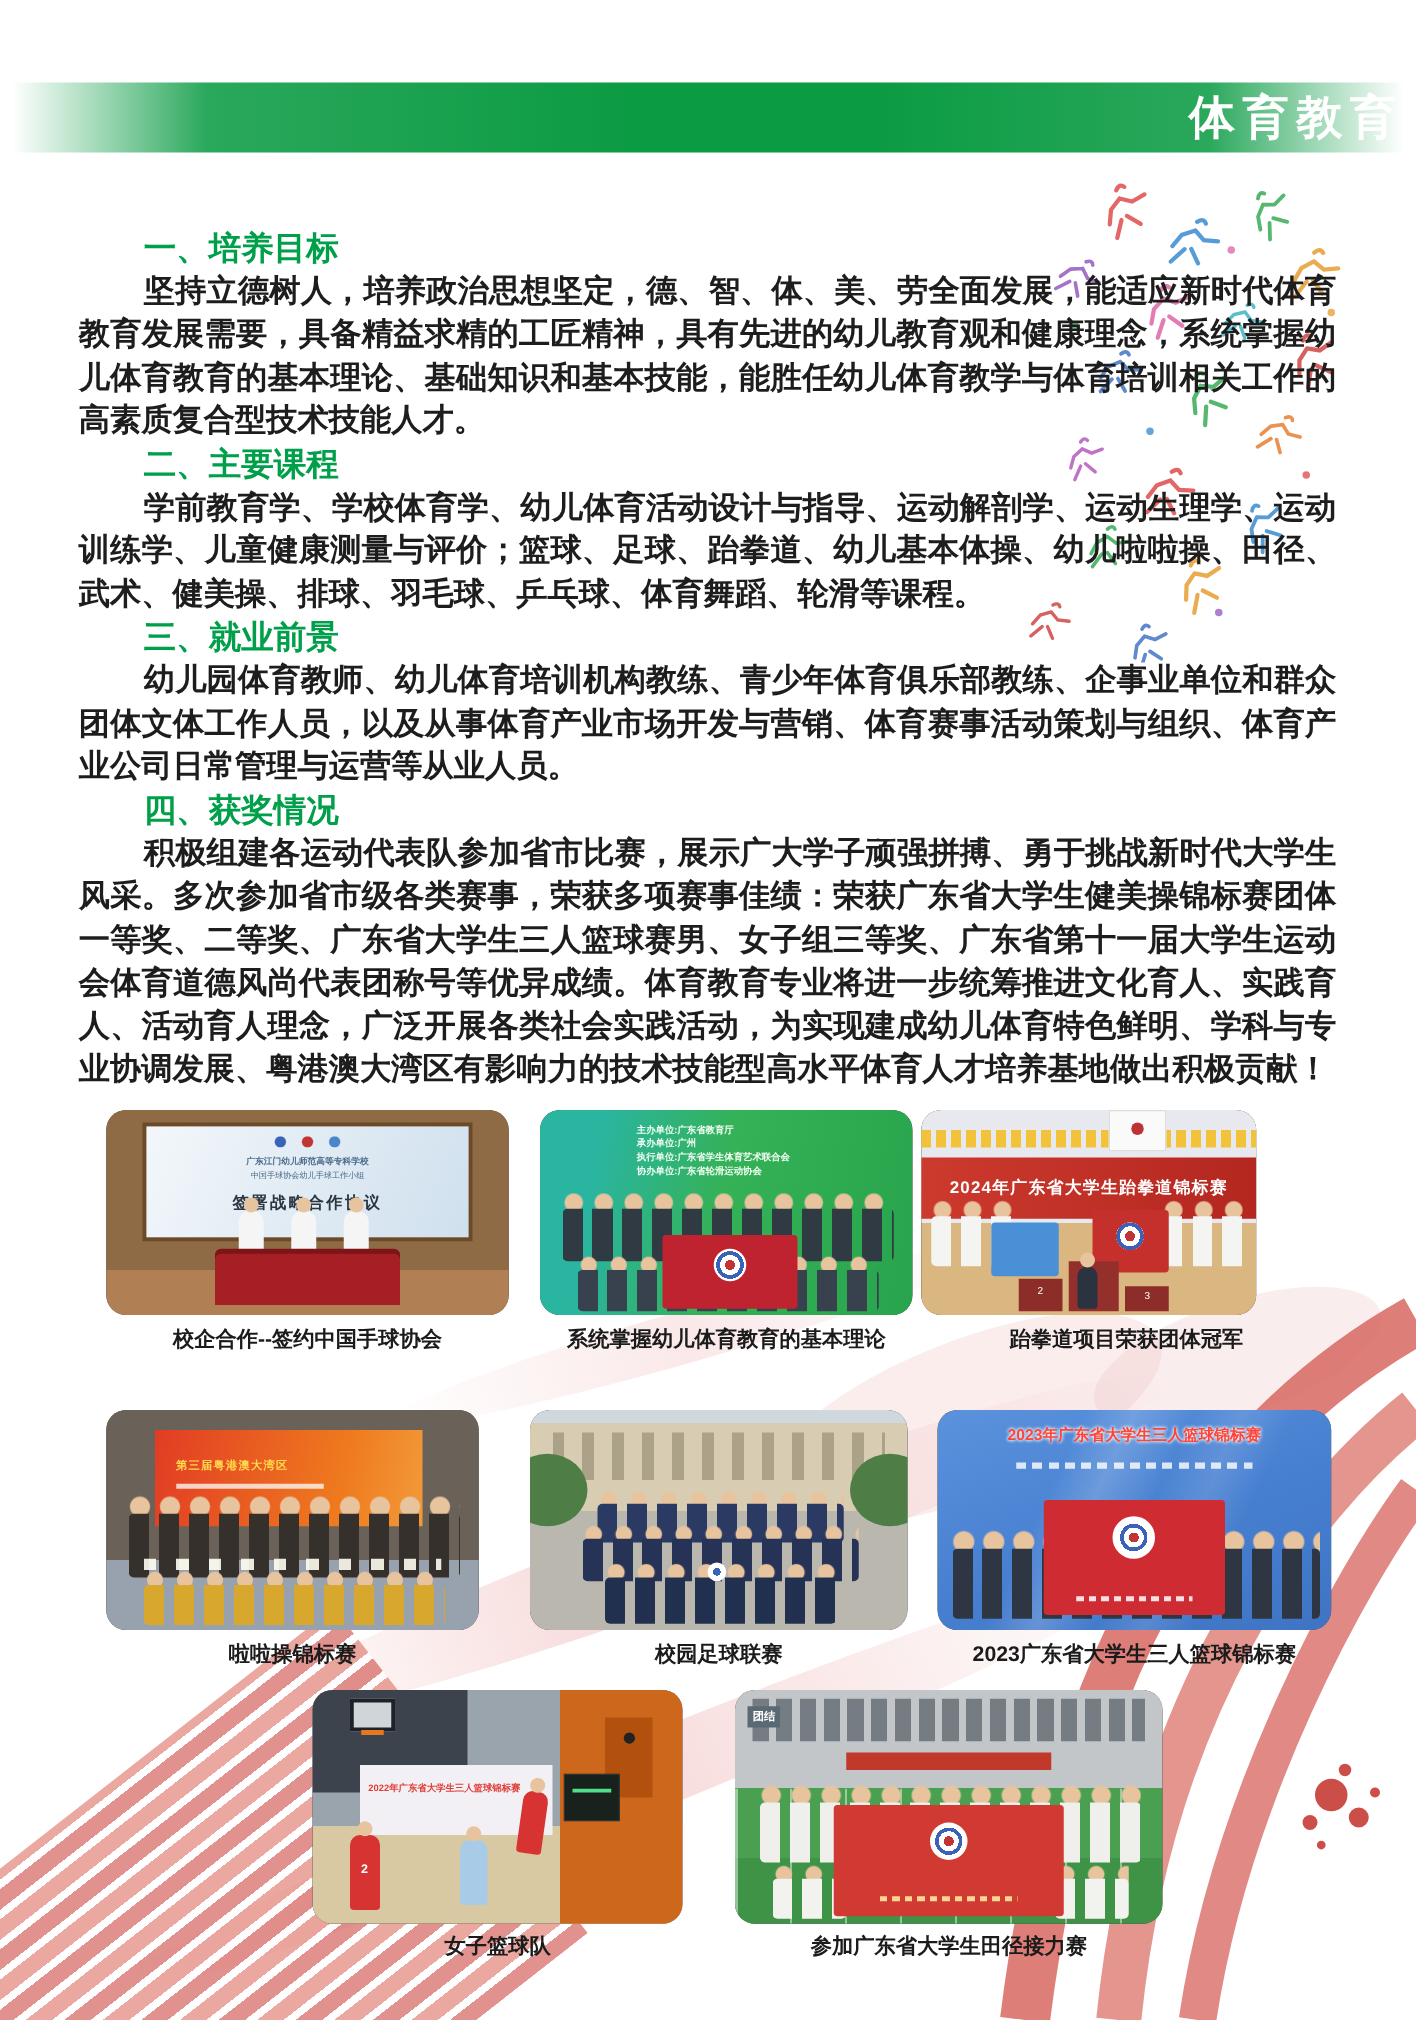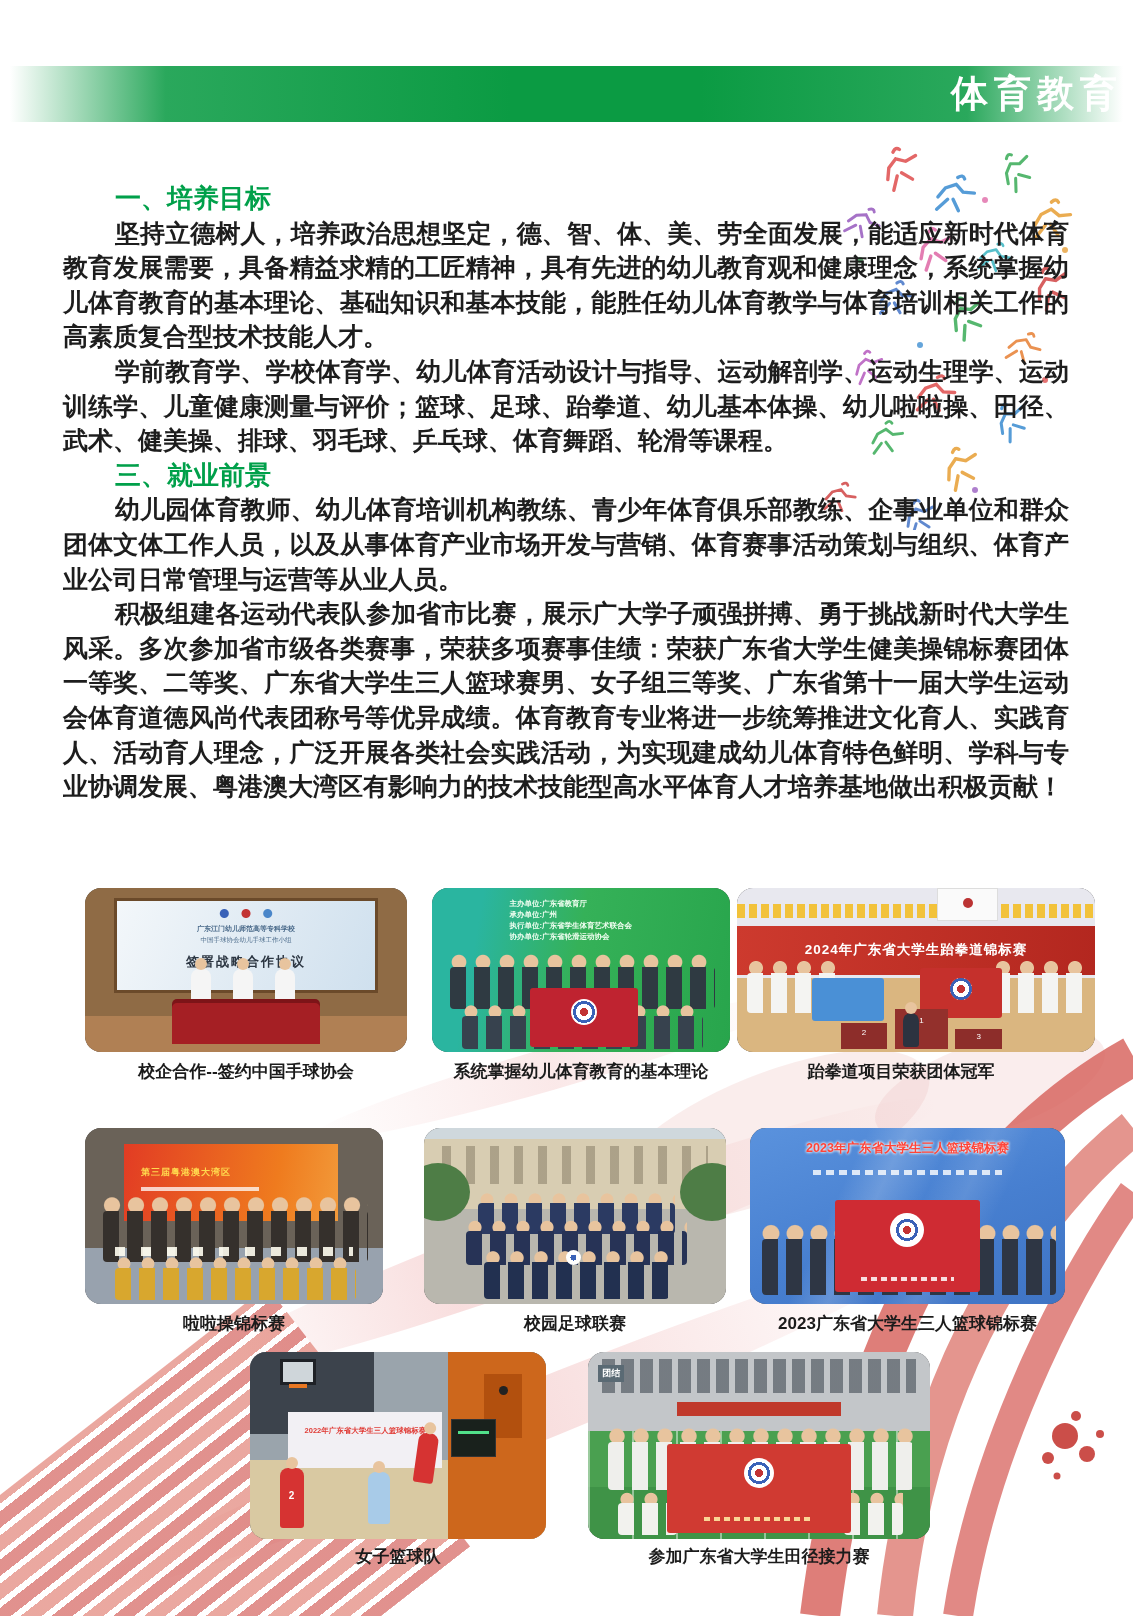--- a/index.html
+++ b/index.html
@@ -89,21 +89,21 @@
 
   
   .s7-bg{inset:0;background:linear-gradient(180deg,#9aa4ac 0 58%,#d9c9a2 58% 100%)}
   .s7-wall{right:0;top:0;width:33%;height:100%;background:#cd671c}
   .s7-door{right:8%;top:12%;width:13%;height:34%;background:#b2500e}
   .s7-dot{right:13%;top:18%;width:9px;height:9px;border-radius:50%;background:#222}
   .s7-stand{left:0;top:0;width:42%;height:44%;background:#3c434c}
   .s7-board{left:10%;top:4%;width:36px;height:26px;background:#cfd6da;border:3px solid #1e2126}
   .s7-board::after{content:"";position:absolute;left:20%;bottom:-6px;width:60%;height:4px;background:#e87722}
   .s7-bdrop{left:13%;top:32%;width:52%;height:30%;background:#f2f0f4}
-  .s7-bdrop div{left:4%;right:4%;top:26%;position:absolute;text-align:center;color:#e03c36;font-size:7.5px;font-weight:700}
+  .s7-bdrop div{left:4%;right:4%;top:26%;position:absolute;text-align:left;color:#e03c36;font-size:7.5px;font-weight:700}
   .s7-score{left:68%;top:36%;width:15%;height:20%;background:#19211c;box-shadow:inset 0 0 0 1px #333}
   .s7-score::after{content:"";position:absolute;left:15%;top:30%;width:70%;height:3px;background:#51e08a}
   .s7-red{left:10%;bottom:6%;width:24px;height:60px;background:#d63332;color:#fff;font-size:10px;font-weight:700;text-align:center;line-height:56px}
   .s7-blue{left:40%;bottom:8%;width:22px;height:52px;background:#a8cbe8}
   .s7-jump{left:56%;bottom:30%;width:20px;height:50px;background:#d63332;transform:rotate(8deg)}
 
   
   .s8-bg{inset:0;background:linear-gradient(180deg,#c3c6c9 0 42%,#4aa050 42% 72%,#3f9347 72% 100%)}
   .s8-win{left:4%;right:4%;top:4%;height:18%;background:repeating-linear-gradient(90deg,rgba(40,50,60,.5) 0 13px,transparent 13px 19px)}
   .s8-banner{left:26%;top:27%;width:48%;height:7%;background:#c0392b}
@@ -214,23 +214,25 @@
 <div class="streak" style="left:300px;top:1048px;width:500px;height:42px;transform:rotate(-16deg);background:linear-gradient(90deg,transparent,rgba(240,180,180,.3),transparent)"></div>
 <div class="lanes"></div>
 
 <div class="banner">
   <h1>体育教育</h1>
 </div>
 
 <div class="content">
   <div class="sec-h">一、培养目标</div>
   <p class="sec-b">坚持立德树人，培养政治思想坚定，德、智、体、美、劳全面发展，能适应新时代体育教育发展需要，具备精益求精的工匠精神，具有先进的幼儿教育观和健康理念，系统掌握幼儿体育教育的基本理论、基础知识和基本技能，能胜任幼儿体育教学与体育培训相关工作的高素质复合型技术技能人才。</p>
+  <div class="sec-h">二、主要课程</div>
   <p class="sec-b">学前教育学、学校体育学、幼儿体育活动设计与指导、运动解剖学、运动生理学、运动训练学、儿童健康测量与评价；篮球、足球、跆拳道、幼儿基本体操、幼儿啦啦操、田径、武术、健美操、排球、羽毛球、乒乓球、体育舞蹈、轮滑等课程。</p>
   <div class="sec-h">三、就业前景</div>
   <p class="sec-b">幼儿园体育教师、幼儿体育培训机构教练、青少年体育俱乐部教练、企事业单位和群众团体文体工作人员，以及从事体育产业市场开发与营销、体育赛事活动策划与组织、体育产业公司日常管理与运营等从业人员。</p>
+  <div class="sec-h">四、获奖情况</div>
   <p class="sec-b">积极组建各运动代表队参加省市比赛，展示广大学子顽强拼搏、勇于挑战新时代大学生风采。多次参加省市级各类赛事，荣获多项赛事佳绩：荣获广东省大学生健美操锦标赛团体一等奖、二等奖、广东省大学生三人篮球赛男、女子组三等奖、广东省第十一届大学生运动会体育道德风尚代表团称号等优异成绩。体育教育专业将进一步统筹推进文化育人、实践育人、活动育人理念，广泛开展各类社会实践活动，为实现建成幼儿体育特色鲜明、学科与专业协调发展、粤港澳大湾区有影响力的技术技能型高水平体育人才培养基地做出积极贡献！</p>
 </div>
 
 <div class="ph" style="left:85px;top:888px;width:322px;height:164px">
   <div class="s1-bg"></div>
   <div class="s1-screen">
     <div class="s1-logos"></div>
     <div class="s1-l1">广东江门幼儿师范高等专科学校</div>
     <div class="s1-l2">中国手球协会幼儿手球工作小组</div>
     <div class="s1-t">签署战略合作协议</div>
@@ -251,21 +253,21 @@
     <span>协办单位:广东省轮滑运动协会</span>
   </div>
   <div class="people" style="left:5%;right:5%;bottom:26%;height:36%;--body:#2f3a42"></div>
   <div class="people" style="left:9%;right:9%;bottom:2%;height:28%;--body:#37424e"></div>
   <div class="s2-flag">
       <div class="emb"></div>
     </div>
 </div>
 <div class="cap" style="left:432px;top:1060px;width:298px">系统掌握幼儿体育教育的基本理论</div>
 
-<div class="ph" style="left:737px;top:888px;width:358px;height:164px">
+<div class="ph" style="left:737px;top:888px;width:268px;height:164px">
   <div class="s3-bg"></div>
   <div class="s3-seats"></div>
   <div class="s3-hang"></div>
   <div class="s3-banner">
       <div>2024年广东省大学生跆拳道锦标赛</div>
     </div>
   <div class="people" style="left:2%;width:27%;bottom:24%;height:34%;--body:#f4f4f2"></div>
   <div class="people" style="right:2%;width:27%;bottom:24%;height:34%;--body:#f4f4f2"></div>
   <div class="s3-bluef"></div>
   <div class="s3-redf">

